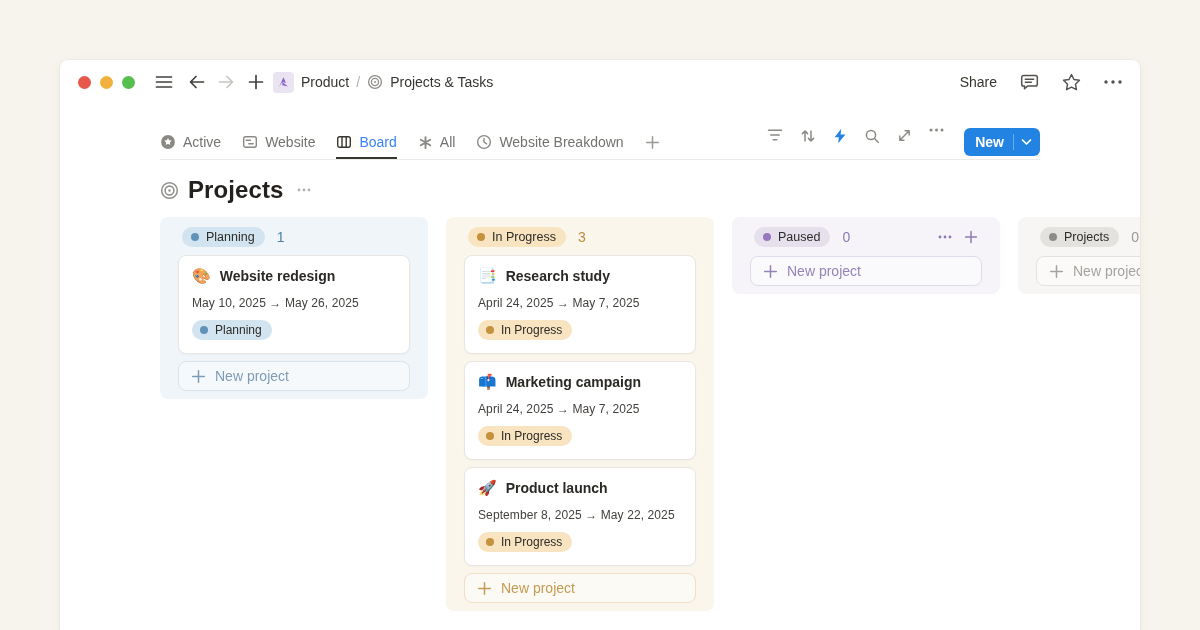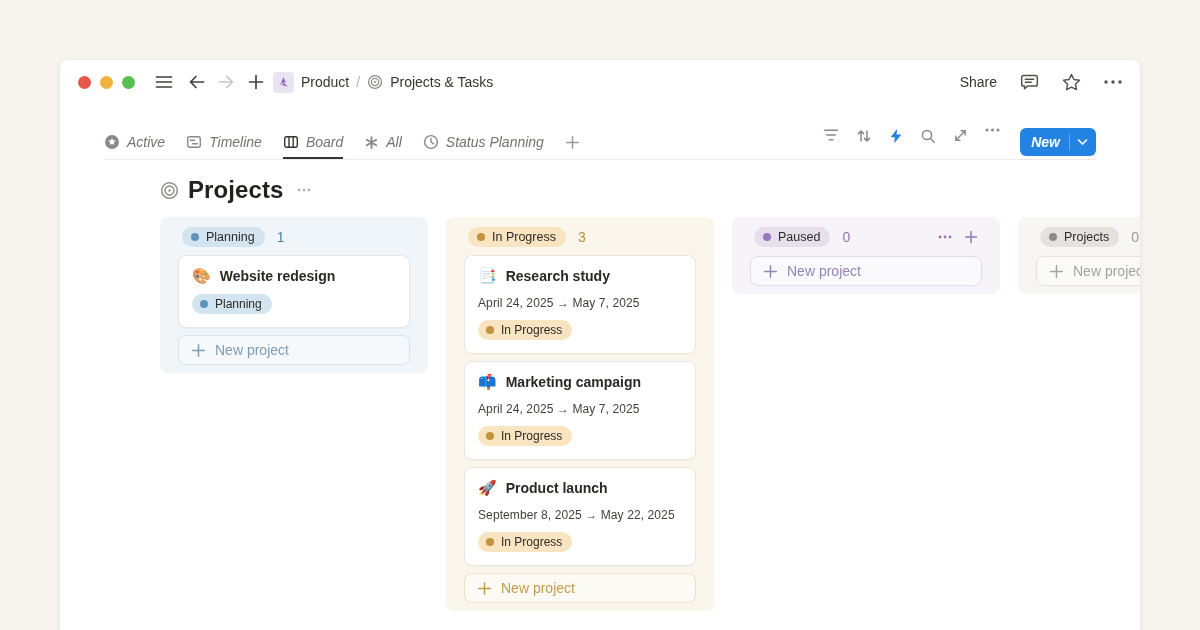--- a/index.html
+++ b/index.html
@@ -25,25 +25,25 @@
   .tb-btn.disabled { color:#C8C5C1; }
   .appicon { width:21px; height:21px; border-radius:4px; background:#EAE4F2; display:flex; align-items:center; justify-content:center; margin:0 2px 0 4px; }
   .crumbs { display:flex; align-items:center; gap:7px; font-size:14px; margin-left:5px; }
   .crumbs .sep { color:#B3B1AD; }
   .crumb-ico { color:#8F8D89; display:flex; }
   .titlebar-right { margin-left:auto; display:flex; align-items:center; gap:23px; }
   .share { font-size:14px; color:#37352F; }
   .tbr-ico { color:#54524E; display:flex; }
 
   
-  .toolbar { margin:21px 44px 0; height:35px; display:flex; align-items:center; justify-content:space-between; border-bottom:1px solid #EDEBE8;font-style:italic; }
+  .toolbar { margin:21px 100px 0; height:35px; display:flex; align-items:center; justify-content:space-between; border-bottom:1px solid #EDEBE8; }
   .tabs { display:flex; align-items:center; gap:21px; height:100%; }
   .tab { display:flex; align-items:center; gap:7px; height:100%; font-size:14px; color:#75736F; cursor:default; }
   .tab .ticon { display:flex; color:#8B8984; }
-  .tab.active { color:#737373; box-shadow:inset 0 -2px 0 #37352F; font-weight:500; }
+  .tab.active { color:#3b82f6; box-shadow:inset 0 -2px 0 #37352F; font-weight:500; }
   .tab.active .ticon { color:#37352F; }
   .tab-add { color:#9B9995; display:flex; align-items:center; }
   .tb-icons { display:flex; align-items:flex-start; gap:17px; }
   .tbi { color:#8B8984; display:flex; }
   .tbi.bolt { color:#2383E2; }
   .new-btn { display:flex; align-items:center; height:28px; background:#2383E2; border-radius:6px; color:#fff; margin-left:3px; overflow:hidden; }
   .new-btn .nlabel { font-size:14px; font-weight:600; padding:0 9px 0 11px; }
   .new-btn .ncaret { display:flex; align-items:center; padding:0 8px 0 7px; border-left:1px solid rgba(255,255,255,0.33); height:16px; }
 
   
@@ -158,21 +158,21 @@
         </span>
         <span>Active</span>
       </span>
       <span class="tab">
         <span class="ticon">
           <svg width="16" height="16" viewBox="0 0 16 16" fill="none" stroke="currentColor" stroke-width="1.4" stroke-linecap="round">
               <rect x="1.7" y="2.7" width="12.6" height="10.6" rx="2"></rect>
               <path d="M4.2 6.3h4.2M6.8 9.7h4.4"></path>
             </svg>
         </span>
-        <span>Timeline</span>
+        <span>Website</span>
       </span>
       <span class="tab active">
         <span class="ticon">
           <svg width="16" height="16" viewBox="0 0 16 16" fill="none" stroke="currentColor" stroke-width="1.4">
               <rect x="1.7" y="2.7" width="12.6" height="10.6" rx="2"></rect>
               <path d="M6 2.7v10.6M10.2 2.7v10.6"></path>
             </svg>
         </span>
         <span>Board</span>
       </span>
@@ -184,21 +184,21 @@
         </span>
         <span>All</span>
       </span>
       <span class="tab">
         <span class="ticon">
           <svg width="16" height="16" viewBox="0 0 16 16" fill="none" stroke="currentColor" stroke-width="1.4" stroke-linecap="round">
               <circle cx="8" cy="8" r="6.4"></circle>
               <path d="M8 4.4V8l2.6 1.8"></path>
             </svg>
         </span>
-        <span>Status Planning</span>
+        <span>Website Breakdown</span>
       </span>
       <span class="tab-add">
         <svg width="15" height="15" viewBox="0 0 16 16" fill="none" stroke="currentColor" stroke-width="1.6" stroke-linecap="round">
             <path d="M8 1.8v12.4M1.8 8h12.4"></path>
           </svg>
       </span>
     </div>
     <div class="tb-icons">
       <span class="tbi">
         <svg width="16" height="14" viewBox="0 0 16 14" fill="none" stroke="currentColor" stroke-width="1.5" stroke-linecap="round">
@@ -270,20 +270,21 @@
           <i class="dot"></i>
           <span>Planning</span>
         </span>
         <span class="count">1</span>
       </div>
       <div class="card">
         <div class="card-title">
           <span class="emoji">🎨</span>
           <span>Website redesign</span>
         </div>
+        <div class="card-date">May 10, 2025 → May 26, 2025</div>
         <div class="pillrow"><span class="pill">
               <i class="dot"></i>
               <span>Planning</span>
             </span></div>
       </div>
       <div class="newp">
         <svg width="15" height="15" viewBox="0 0 16 16" fill="none" stroke="currentColor" stroke-width="1.6" stroke-linecap="round">
             <path d="M8 1.8v12.4M1.8 8h12.4"></path>
           </svg>
         <span>New project</span>

